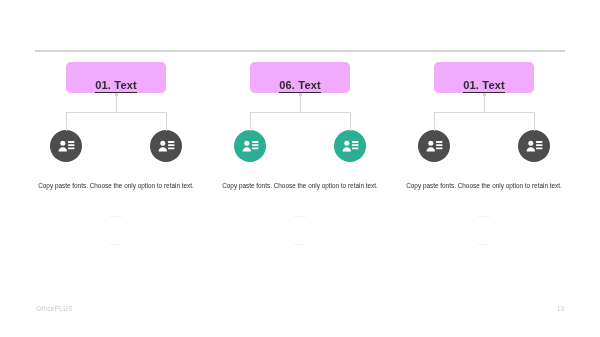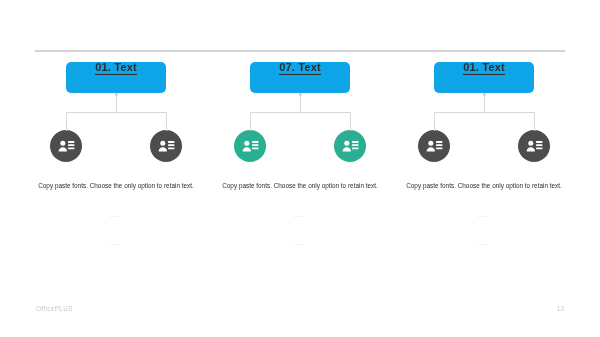--- a/index.html
+++ b/index.html
@@ -48,23 +48,23 @@
     display: flex;
     flex-direction: column;
     align-items: center;
   }
 
   
   .chip {
     width: 100px;
     height: 31px;
     border-radius: 5px;
-    background: #0ea5e9;
-    display: flex;
-    align-items: flex-start;
+    background: #f0abfc;
+    display: flex;
+    align-items: flex-end;
     justify-content: center;
     position: relative;
   }
   .chip-label {
     font-size: 11px;
     font-weight: bold;
     color: #2d2d2d;
     letter-spacing: .2px;
     border-bottom: 1.3px solid #2d2d2d;
     padding-bottom: 1px;
@@ -221,21 +221,21 @@
       </div>
 
       <div class="body-copy">Copy paste fonts. Choose the only option to retain text.</div>
       <div class="dots">……</div>
       <div class="dots second">……</div>
     </div>
 
     <div class="column">
 
       <div class="chip">
-        <span class="chip-label">07. Text</span>
+        <span class="chip-label">06. Text</span>
       </div>
 
       <div class="tree">
         <div class="node-dot"></div>
         <div class="stem"></div>
         <div class="crossbar"></div>
         <div class="drop-left"></div>
         <div class="drop-right"></div>
       </div>
 

